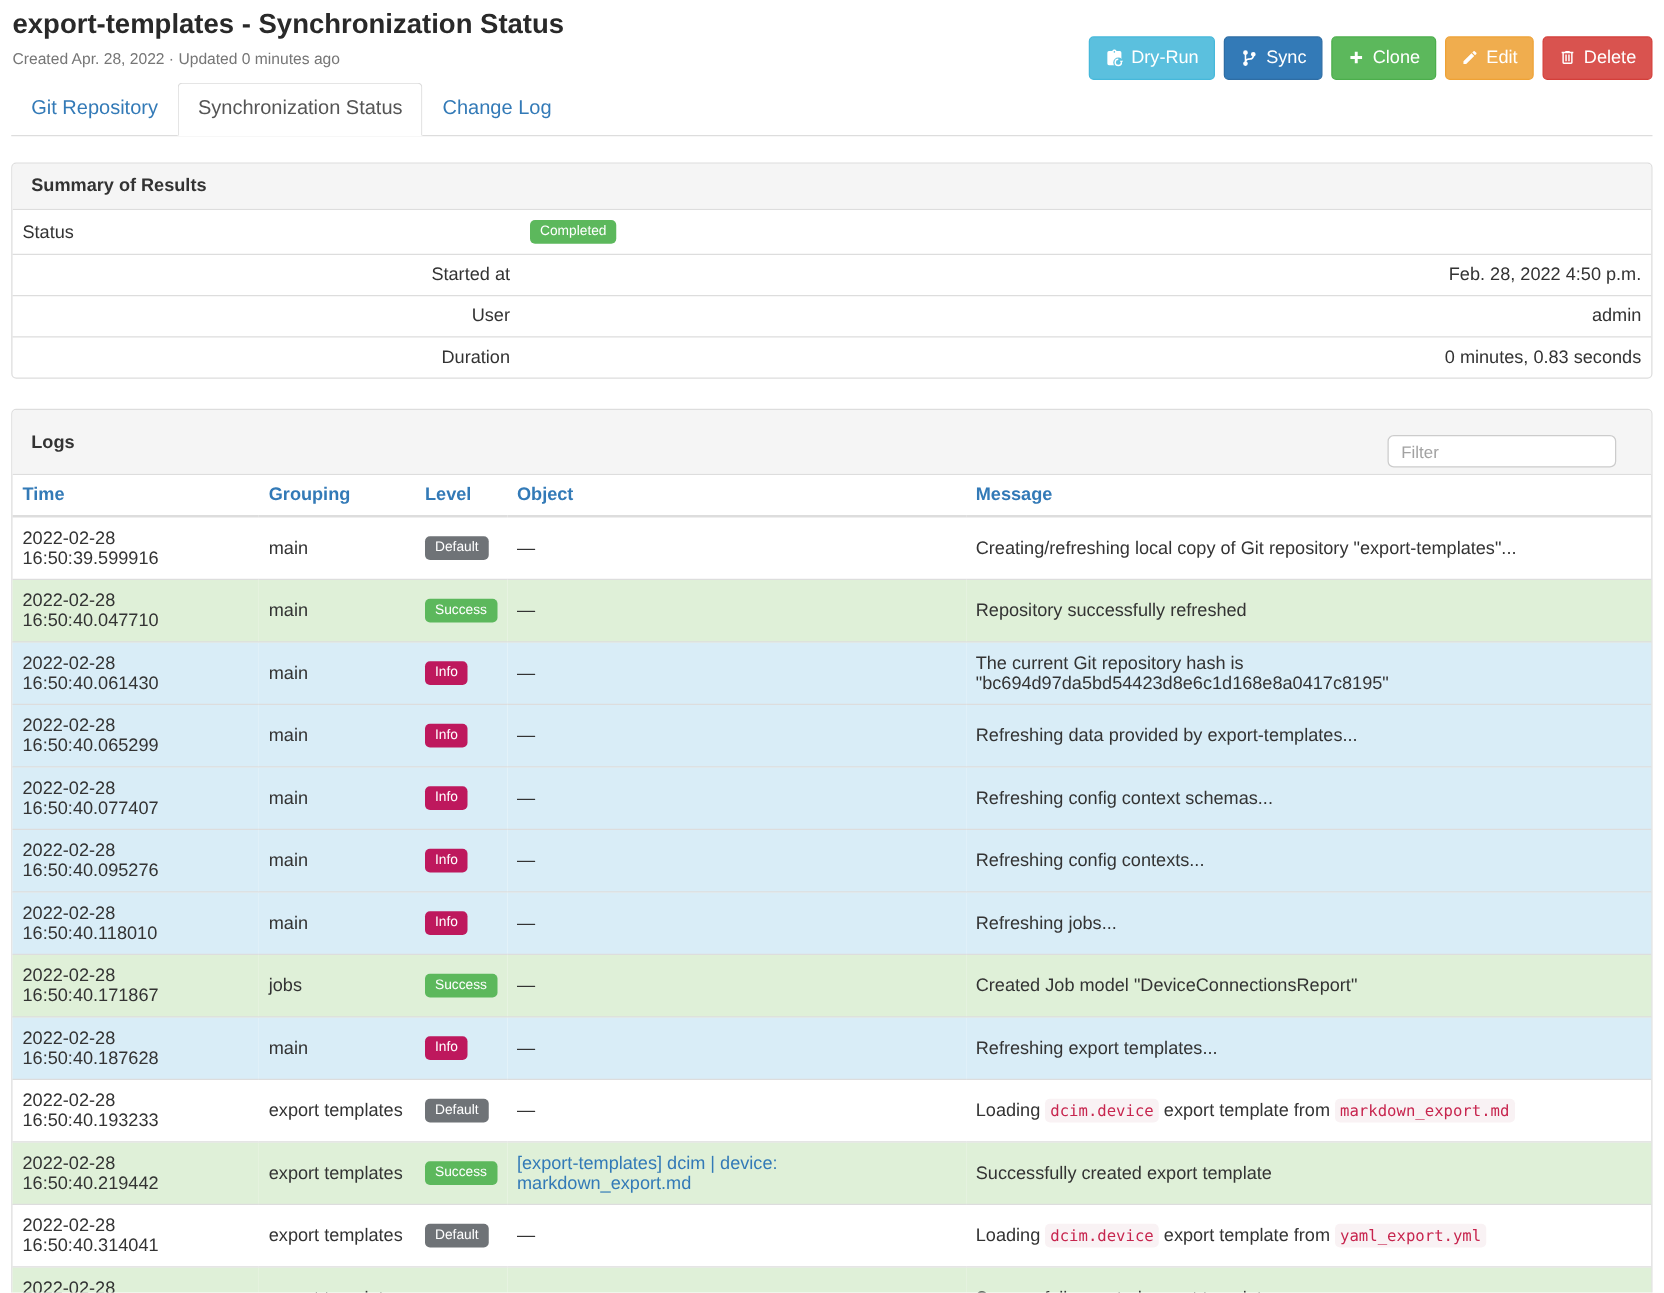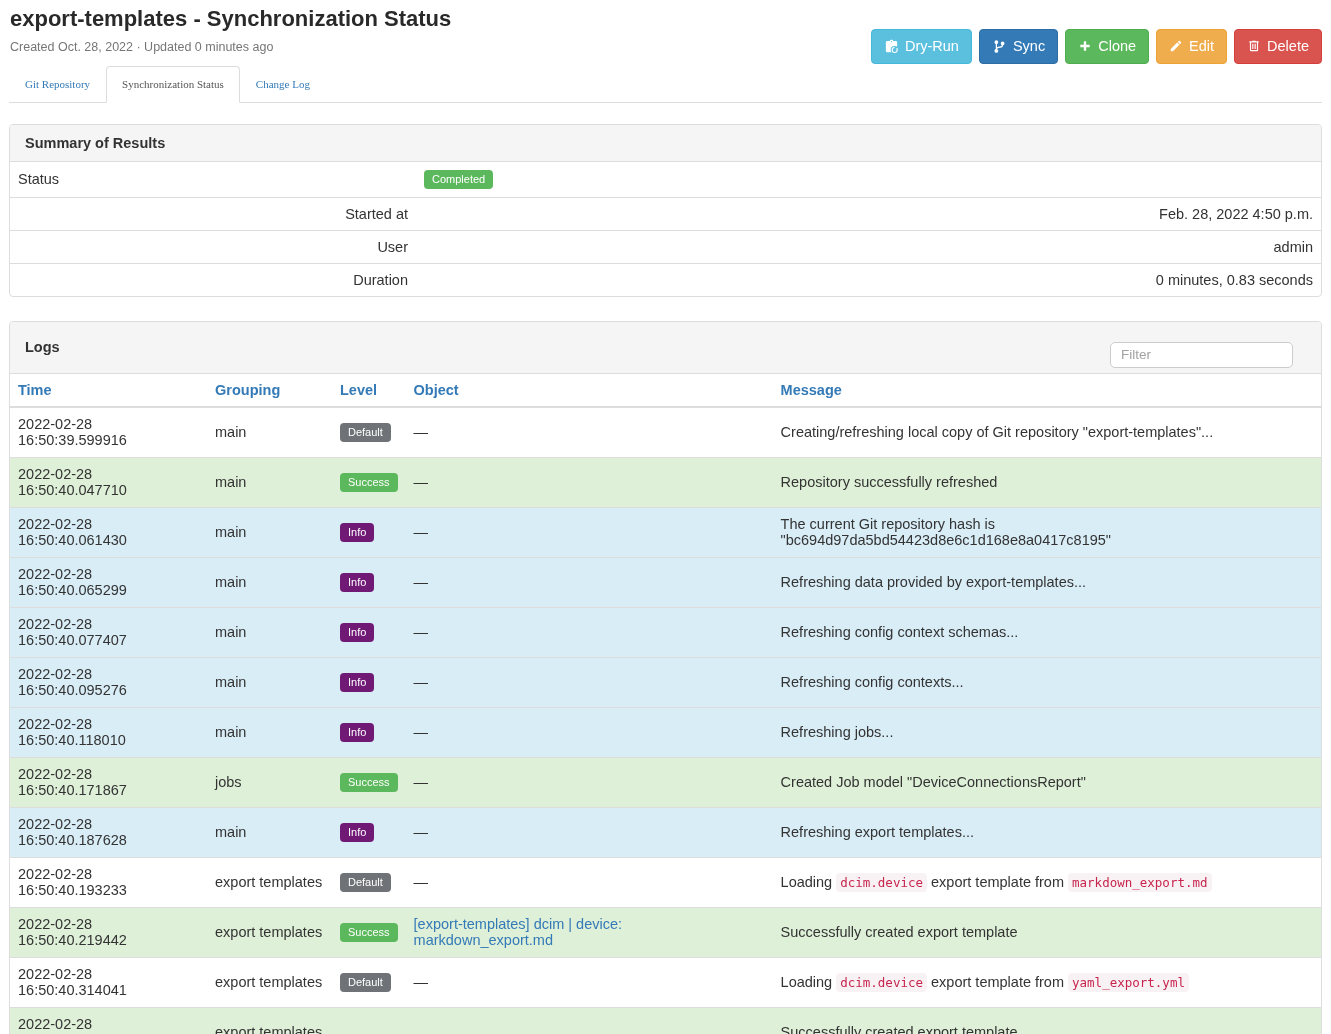--- a/index.html
+++ b/index.html
@@ -28,22 +28,22 @@
 
   
   .page-title { margin: 6px 0 0 1px; font-size: 22px; font-weight: bold; color: #292929; line-height: 1.15; }
   .page-meta  { margin: 9px 0 0 1px; font-size: 12.5px; color: #767676; }
 
   
   .nav-tabs { display: flex; list-style: none; margin: 12px 0 0 0; padding: 0; border-bottom: 1px solid #ddd; }
   .nav-tabs li { margin-bottom: -1px; }
   .nav-tabs a {
     display: block; padding: 10px 15px; text-decoration: none;
-    color: #337ab7; font-size: 11px; border: 1px solid transparent;
-    border-radius: 4px 4px 0 0; line-height: 1.3; font-family: Liberation Serif, serif;
+    color: #337ab7; font-size: 16px; border: 1px solid transparent;
+    border-radius: 4px 4px 0 0; line-height: 1.3;
   }
   .nav-tabs li.active a {
     color: #555; background: #fff; border-color: #ddd; border-bottom-color: #fff; cursor: default;
   }
 
   
   .panel { border: 1px solid #ddd; border-radius: 4px; background: #fff; }
   .panel-summary { margin-top: 21px; }
   .panel-logs { margin-top: 24px; }
   .panel-heading {
@@ -58,21 +58,21 @@
   .summary-table td.attr { width: 406px; }
   .summary-table tr + tr td { border-top: 1px solid #ddd; text-align: right; }
 
   
   .label {
     display: inline-block; padding: 4px 8px; border-radius: 4px;
     font-size: 11px; font-weight: normal; color: #fff; line-height: 1;
   }
   .label-default { background: #6f7377; }
   .label-success { background: #5cb85c; }
-  .label-info    { background: #701a75; }
+  .label-info    { background: #be185d; }
 
   
   .filter-input {
     width: 183px; height: 26px; padding: 3px 10px;
     border: 1px solid #ccc; border-radius: 5px; font-size: 13.5px; color: #555;
     font-family: inherit; font-weight: normal; outline: none; margin-top: 15px;
   }
   .filter-input::placeholder { color: #a2a2a2; }
 
   
@@ -139,21 +139,21 @@
         <span>
           <svg width="14" height="14" viewBox="0 0 24 24">
             <path fill="#fff" d="M9,3V4H4V6H5V19A2,2 0 0,0 7,21H17A2,2 0 0,0 19,19V6H20V4H15V3H9M7,6H17V19H7V6M9,8V17H11V8H9M13,8V17H15V8H13Z"></path>
           </svg>
         </span>
         <span>Delete</span>
       </button>
     </div>
 
   <h1 class="page-title">export-templates - Synchronization Status</h1>
-  <p class="page-meta">Created Oct. 28, 2022 · Updated 0 minutes ago</p>
+  <p class="page-meta">Created Apr. 28, 2022 · Updated 0 minutes ago</p>
 
   <ul class="nav-tabs">
       <li>
         <a href="#">Git Repository</a>
       </li>
       <li class="active">
         <a href="#">Synchronization Status</a>
       </li>
       <li>
         <a href="#">Change Log</a>

